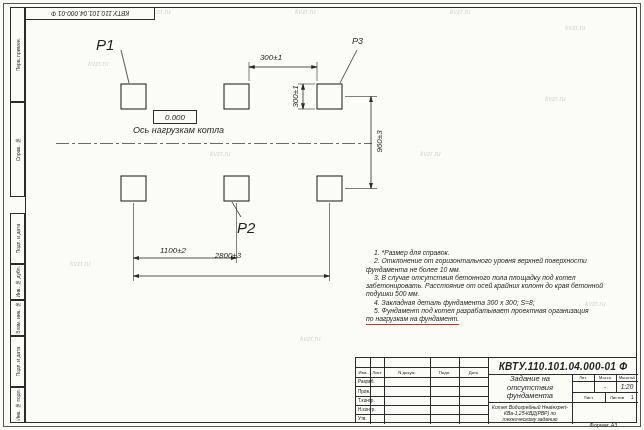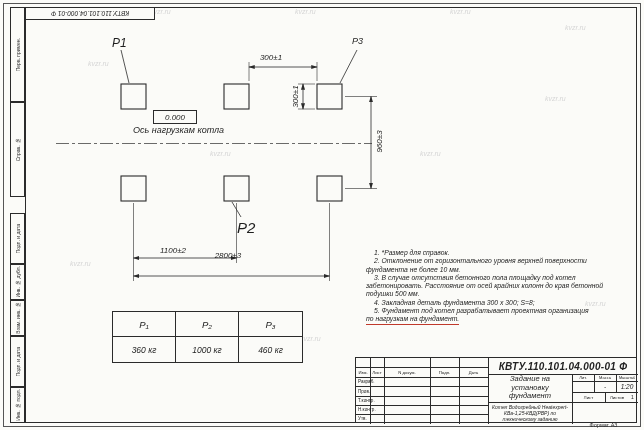--- a/index.html
+++ b/index.html
@@ -136,21 +136,21 @@
       <line x1="133.5" y1="258" x2="236.5" y2="258" marker-start="url(#arr)" marker-end="url(#arr)"></line>
       <line x1="133.5" y1="276" x2="329.5" y2="276" marker-start="url(#arr)" marker-end="url(#arr)"></line>
     </g>
     <g stroke="#2b2b2b" stroke-width="0.8">
       <line x1="121" y1="50" x2="129" y2="83"></line>
       <line x1="357" y1="50" x2="340" y2="83"></line>
       <line x1="232" y1="202" x2="241" y2="217"></line>
     </g>
   </svg>
 
-  <div class="lbl" style="left:112px;top:36px;font-size:12px">Р1</div>
+  <div class="lbl" style="left:96px;top:36px;font-size:15px">Р1</div>
   <div class="lbl" style="left:352px;top:36px;font-size:9px">Р3</div>
   <div class="lbl" style="left:237px;top:219px;font-size:15px">Р2</div>
 
   <div class="lbl dim" style="left:243px;top:53px;width:56px">300±1</div>
   <div class="lbl dim rot" style="left:273px;top:92px;width:44px">300±1</div>
   <div class="lbl dim rot" style="left:357px;top:137px;width:44px">960±3</div>
   <div class="lbl dim" style="left:144px;top:246px;width:58px">1100±2</div>
   <div class="lbl dim" style="left:199px;top:251px;width:58px">2800±3</div>
 
   <div class="elev-box">
@@ -160,28 +160,20 @@
 
   <div class="notes">
     <p>1. *Размер для справок.</p>
     <p>2. Отклонение от горизонтального уровня верхней поверхности фундамента не более 10 мм.</p>
     <p>3. В случае отсутствия бетонного пола площадку под котел забетонировать. Расстояние от осей крайних колонн до края бетонной подушки 500 мм.</p>
     <p>4. Закладная деталь фундамента  300 х 300; S=8;</p>
     <p>5. Фундамент под котел разрабатывает проектная организация</p>
     <div class="note-underlined">по нагрузкам на фундамент.</div>
   </div>
 
-  <div class="load-table">
-    <div class="lt-h">Р₁</div>
-    <div class="lt-h">Р₂</div>
-    <div class="lt-h">Р₃</div>
-    <div class="lt-v">360 кг</div>
-    <div class="lt-v">1000 кг</div>
-    <div class="lt-v">460 кг</div>
-  </div>
 
   <div class="tb">
 
     <div class="vl" style="left:14px;top:0;height:66px"></div>
     <div class="vl" style="left:28px;top:0;height:66px"></div>
     <div class="vl" style="left:74px;top:0;height:66px"></div>
     <div class="vl" style="left:103px;top:0;height:66px"></div>
     <div class="vl" style="left:132px;top:0;height:66px"></div>
     <div class="vl" style="left:216px;top:16px;height:50px"></div>
     <div class="vl" style="left:238px;top:16px;height:18px"></div>
@@ -205,21 +197,21 @@
     <div class="tbc" style="left:103px;top:9px;width:29px;height:10px">Дата</div>
 
     <div class="tbc tbc-left" style="left:2px;top:19px;width:30px;height:9px;font-size:4.6px">Разраб.</div>
     <div class="tbc tbc-left" style="left:2px;top:28px;width:30px;height:10px;font-size:4.6px">Пров.</div>
     <div class="tbc tbc-left" style="left:2px;top:38px;width:30px;height:9px;font-size:4.6px">Т.контр.</div>
     <div class="tbc tbc-left" style="left:2px;top:47px;width:30px;height:9px;font-size:4.6px">Н.контр.</div>
     <div class="tbc tbc-left" style="left:2px;top:56px;width:30px;height:9px;font-size:4.6px">Утв.</div>
 
     <div class="tbc tb-desig" style="left:132px;top:0;width:150px;height:16px">КВТУ.110.101.04.000-01 Ф</div>
 
-    <div class="tbc tb-title" style="left:132px;top:16px;width:84px;height:28px;padding:0 5px">Задание на установку фундамент</div>
+    <div class="tbc tb-title" style="left:132px;top:16px;width:84px;height:28px;padding:0 5px">Задание на отсутствия фундамента</div>
 
     <div class="tbc tb-product" style="left:133px;top:44px;width:82px;height:22px;padding:0 2px">Котел Водогрейный Heatexpert-КВа-1,25-КВД(РВР) по техническому заданию</div>
 
     <div class="tbc" style="left:216px;top:16px;width:22px;height:7px;font-size:4px">Лит.</div>
     <div class="tbc" style="left:238px;top:16px;width:22px;height:7px;font-size:4px">Масса</div>
     <div class="tbc" style="left:260px;top:16px;width:22px;height:7px;font-size:3.8px">Масштаб</div>
     <div class="tbc tb-scale" style="left:238px;top:23px;width:22px;height:11px">-</div>
     <div class="tbc tb-scale" style="left:260px;top:23px;width:22px;height:11px">1:20</div>
 
     <div class="tbc" style="left:216px;top:34px;width:33px;height:10px">Лист</div>

